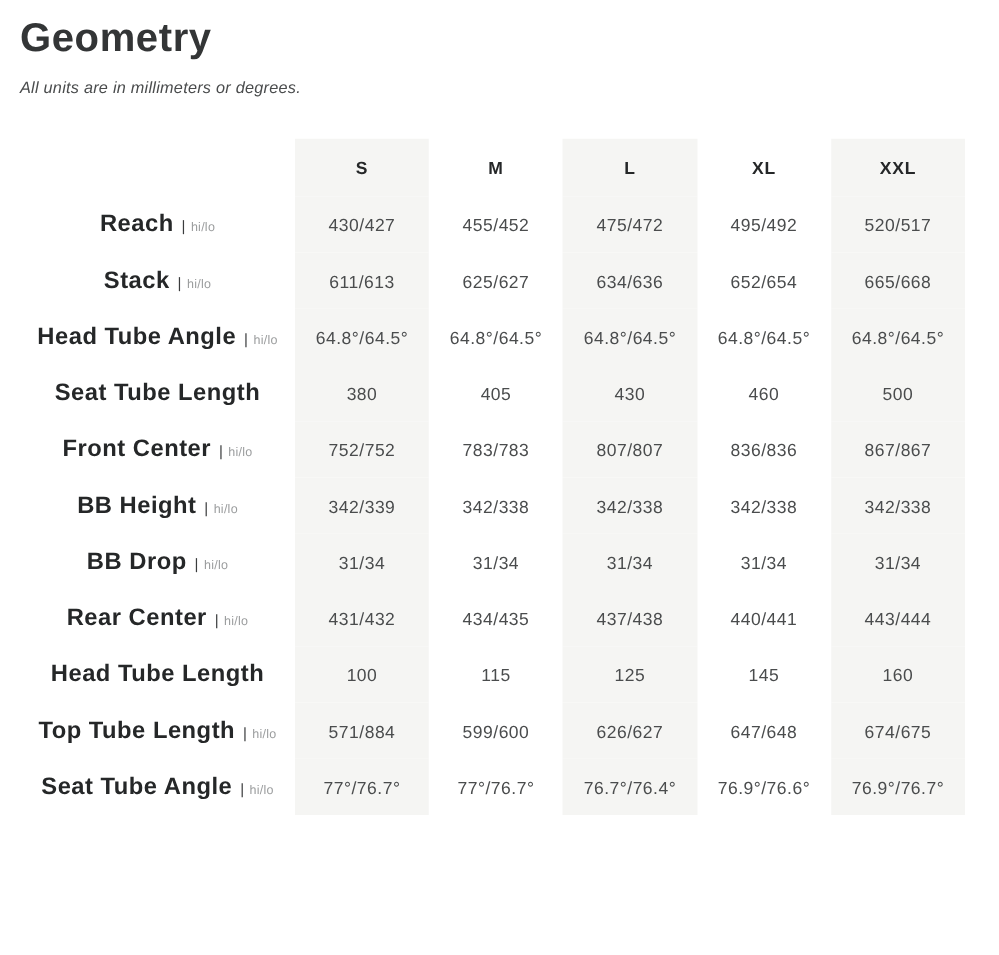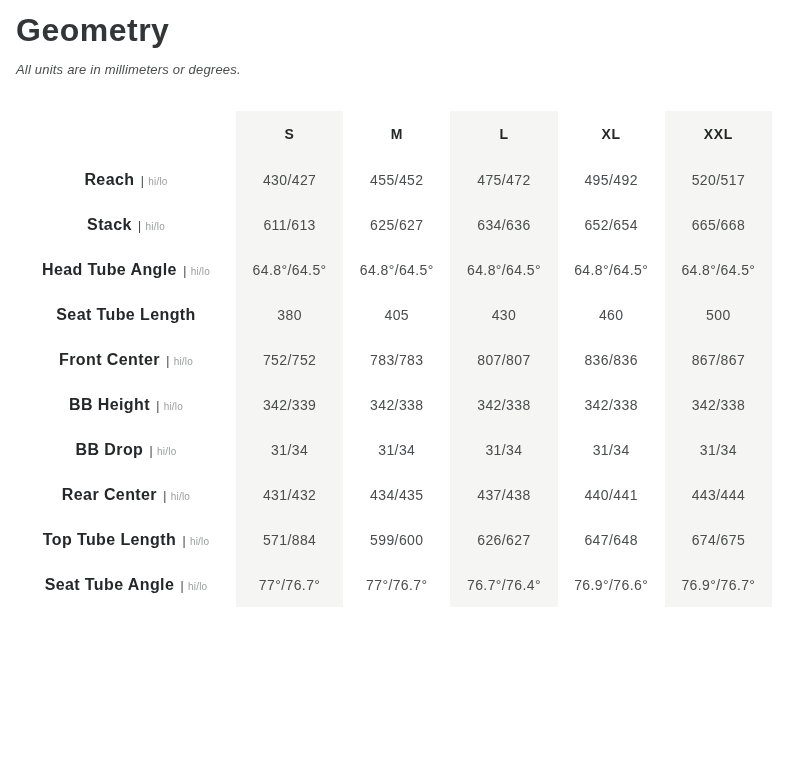--- a/index.html
+++ b/index.html
@@ -54,21 +54,21 @@
     font-weight: 700;
     color: #252728;
     letter-spacing: 0.6px;
   }
   td.label {
     text-align: left;
     padding-left: 5px;
     white-space: nowrap;
   }
   .label-text {
-    font-size: 16px;
+    font-size: 19px;
     font-weight: 700;
     color: #252728;
     letter-spacing: 0.4px;
   }
   .pipe {
     font-size: 12px;
     font-weight: 400;
     color: #3a3c3d;
     padding: 0 1px 0 3px;
   }
@@ -165,20 +165,28 @@
         </tr>
         <tr>
           <td class="label"><span class="label-text">Rear Center</span><span class="pipe"> | </span><span class="hilo">hi/lo</span></td>
           <td class="value shaded">431/432</td>
           <td class="value">434/435</td>
           <td class="value shaded">437/438</td>
           <td class="value">440/441</td>
           <td class="value shaded">443/444</td>
         </tr>
         <tr>
+          <td class="label"><span class="label-text">Head Tube Length</span></td>
+          <td class="value shaded">100</td>
+          <td class="value">115</td>
+          <td class="value shaded">125</td>
+          <td class="value">145</td>
+          <td class="value shaded">160</td>
+        </tr>
+        <tr>
           <td class="label"><span class="label-text">Top Tube Length</span><span class="pipe"> | </span><span class="hilo">hi/lo</span></td>
           <td class="value shaded">571/884</td>
           <td class="value">599/600</td>
           <td class="value shaded">626/627</td>
           <td class="value">647/648</td>
           <td class="value shaded">674/675</td>
         </tr>
         <tr>
           <td class="label"><span class="label-text">Seat Tube Angle</span><span class="pipe"> | </span><span class="hilo">hi/lo</span></td>
           <td class="value shaded">77°/76.7°</td>

